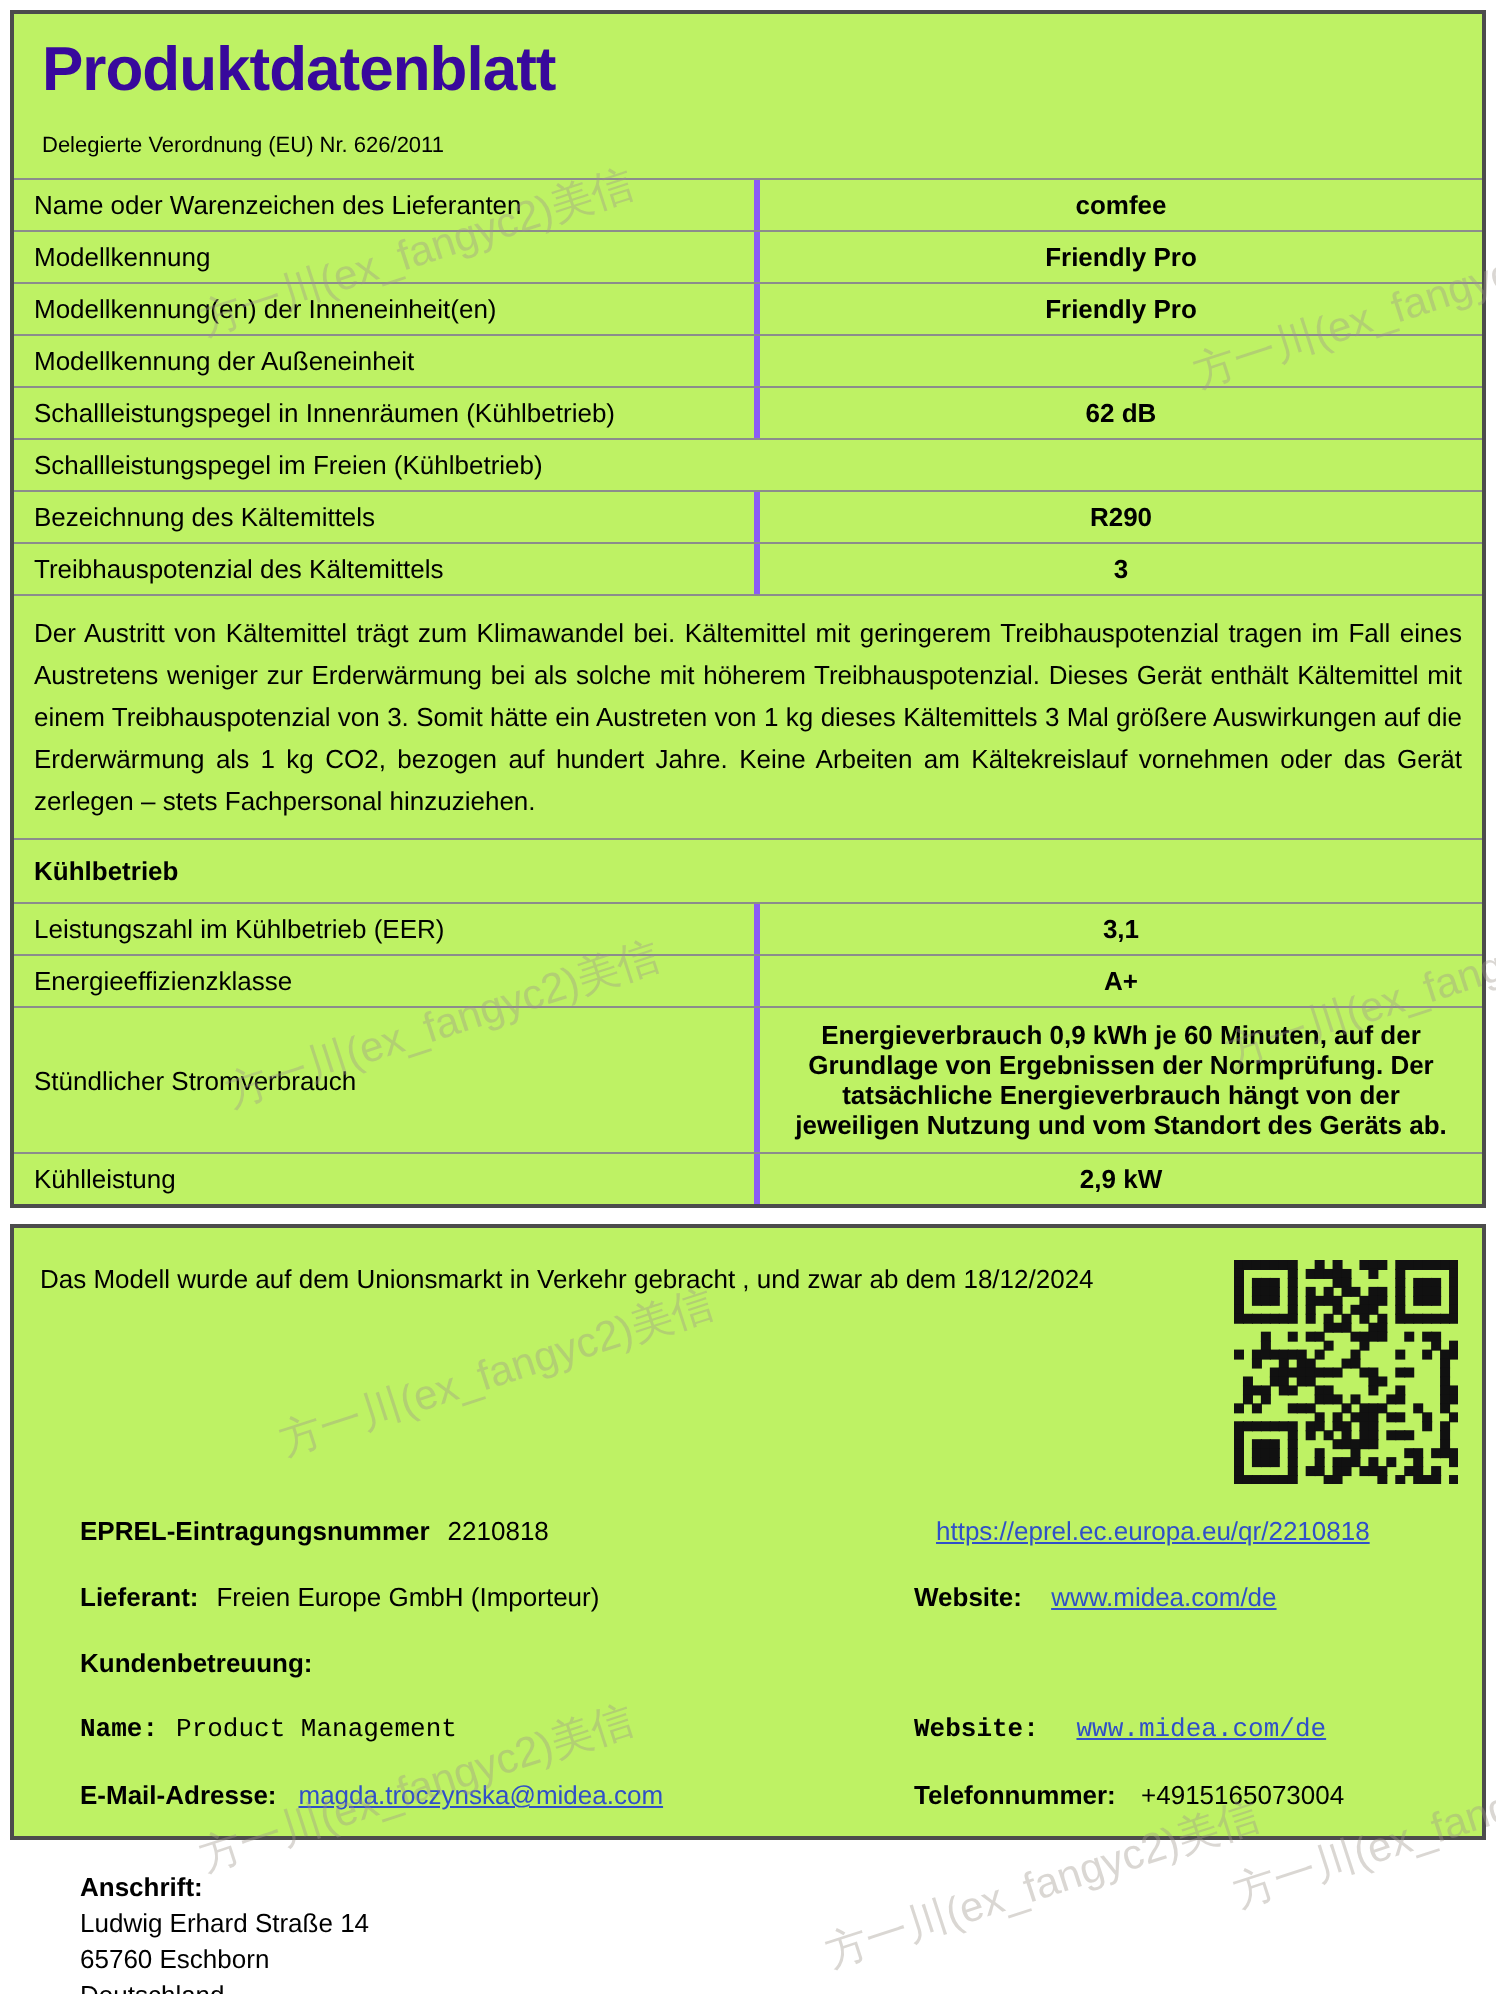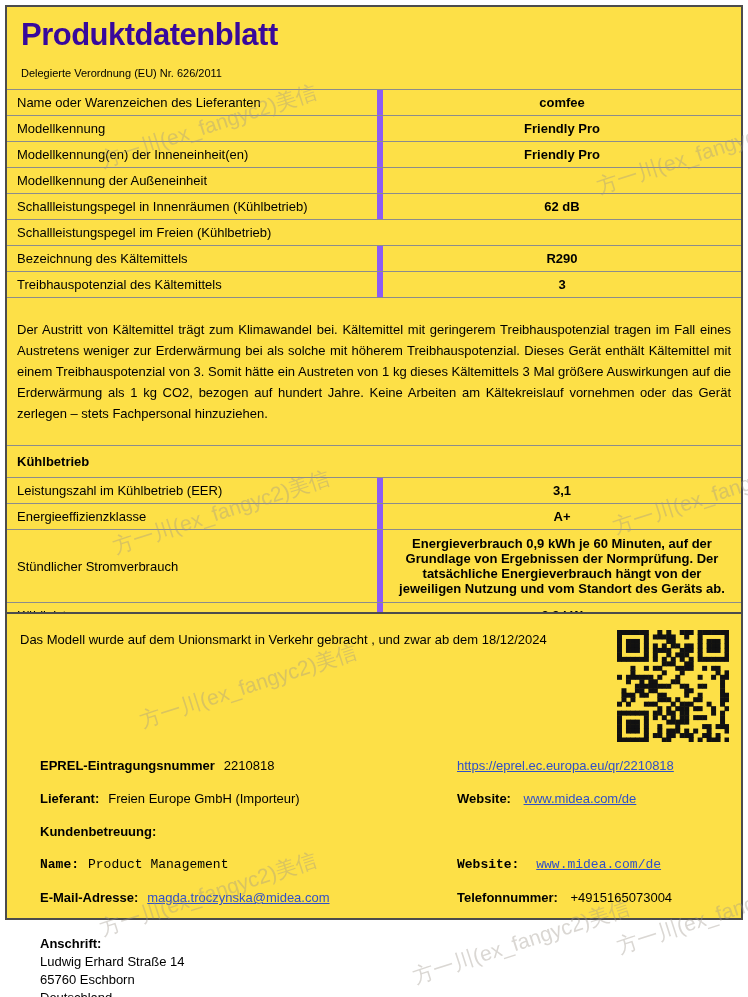--- a/index.html
+++ b/index.html
@@ -3,64 +3,64 @@
 <meta charset="utf-8">
 <style>
   html,body{margin:0;padding:0;}
   body{
     width:748px;height:997px;position:relative;background:#fff;
     font-family:"Liberation Sans",sans-serif;color:#000;overflow:hidden;
     font-size:13px;
   }
   .box{
     position:absolute;left:5px;width:738px;box-sizing:border-box;
-    border:2px solid #4c4c4c;background:#fde047;
+    border:2px solid #4c4c4c;background:#bef264;
   }
   #box1{top:5px;}
   #box2{top:612px;height:308px;}
 
   
   .hdr{padding:8px 12px 0 12px;}
   .title{
     font-size:31px;font-weight:bold;color:var(--title-color,#38099c);
     margin:2px 0 14px 2px;letter-spacing:-0.5px;
   }
   .subtitle{font-size:11px;margin:0 0 10px 2px;}
 
   
   .trow{display:flex;border-top:1px solid #8c8c8c;min-height:25px;align-items:stretch;}
   .tlabel{
     width:370px;box-sizing:border-box;padding:3px 10px;
     display:flex;align-items:center;
   }
   .tvalue{
-    flex:1;box-sizing:border-box;border-left:6px solid #8b5cf6;
+    flex:1;box-sizing:border-box;border-left:3px solid #8b5cf6;
     display:flex;align-items:center;justify-content:center;
     font-weight:bold;text-align:center;padding:3px 10px;
   }
   .para{
-    border-top:1px solid #8c8c8c;padding:21px 10px;line-height:21px;
+    border-top:1px solid #8c8c8c;padding:8px 10px;line-height:21px;
     text-align:justify;
   }
   .section{
     border-top:1px solid #8c8c8c;font-weight:bold;min-height:25px;
     display:flex;align-items:center;padding:3px 10px;
   }
   .tall .tvalue{line-height:15px;padding:6px 12px;}
 
   
   .market{position:absolute;left:13px;top:18px;width:580px;}
   #qr{position:absolute;top:16px;right:12px;width:112px;height:112px;}
   .crow{position:absolute;left:13px;width:712px;padding-left:20px;}
   .r1{top:144px;} .r2{top:177px;} .r3{top:210px;} .r4{top:243px;font-family:Liberation Mono, monospace;} .r5{top:276px;} .r6{top:303px;}
   .rright{position:absolute;left:437px;top:0;}
   b.lbl{font-weight:bold;}
   .val{margin-left:9px;}
   .link{
-    color:var(--link-color,#3050c8);text-decoration:underline;cursor:pointer;
+    color:var(--link-color,#3050c8);text-decoration:underline;cursor:pointer;margin-left:11px;
   }
   .addr{margin-top:18px;line-height:18px;font-weight:normal;}
 
   
   .wm{
     position:absolute;white-space:nowrap;font-size:21px;
     color:rgba(158,150,140,0.38);transform:rotate(-18deg);
     z-index:9;pointer-events:none;
   }
   .w1{left:95px;top:112px;}

